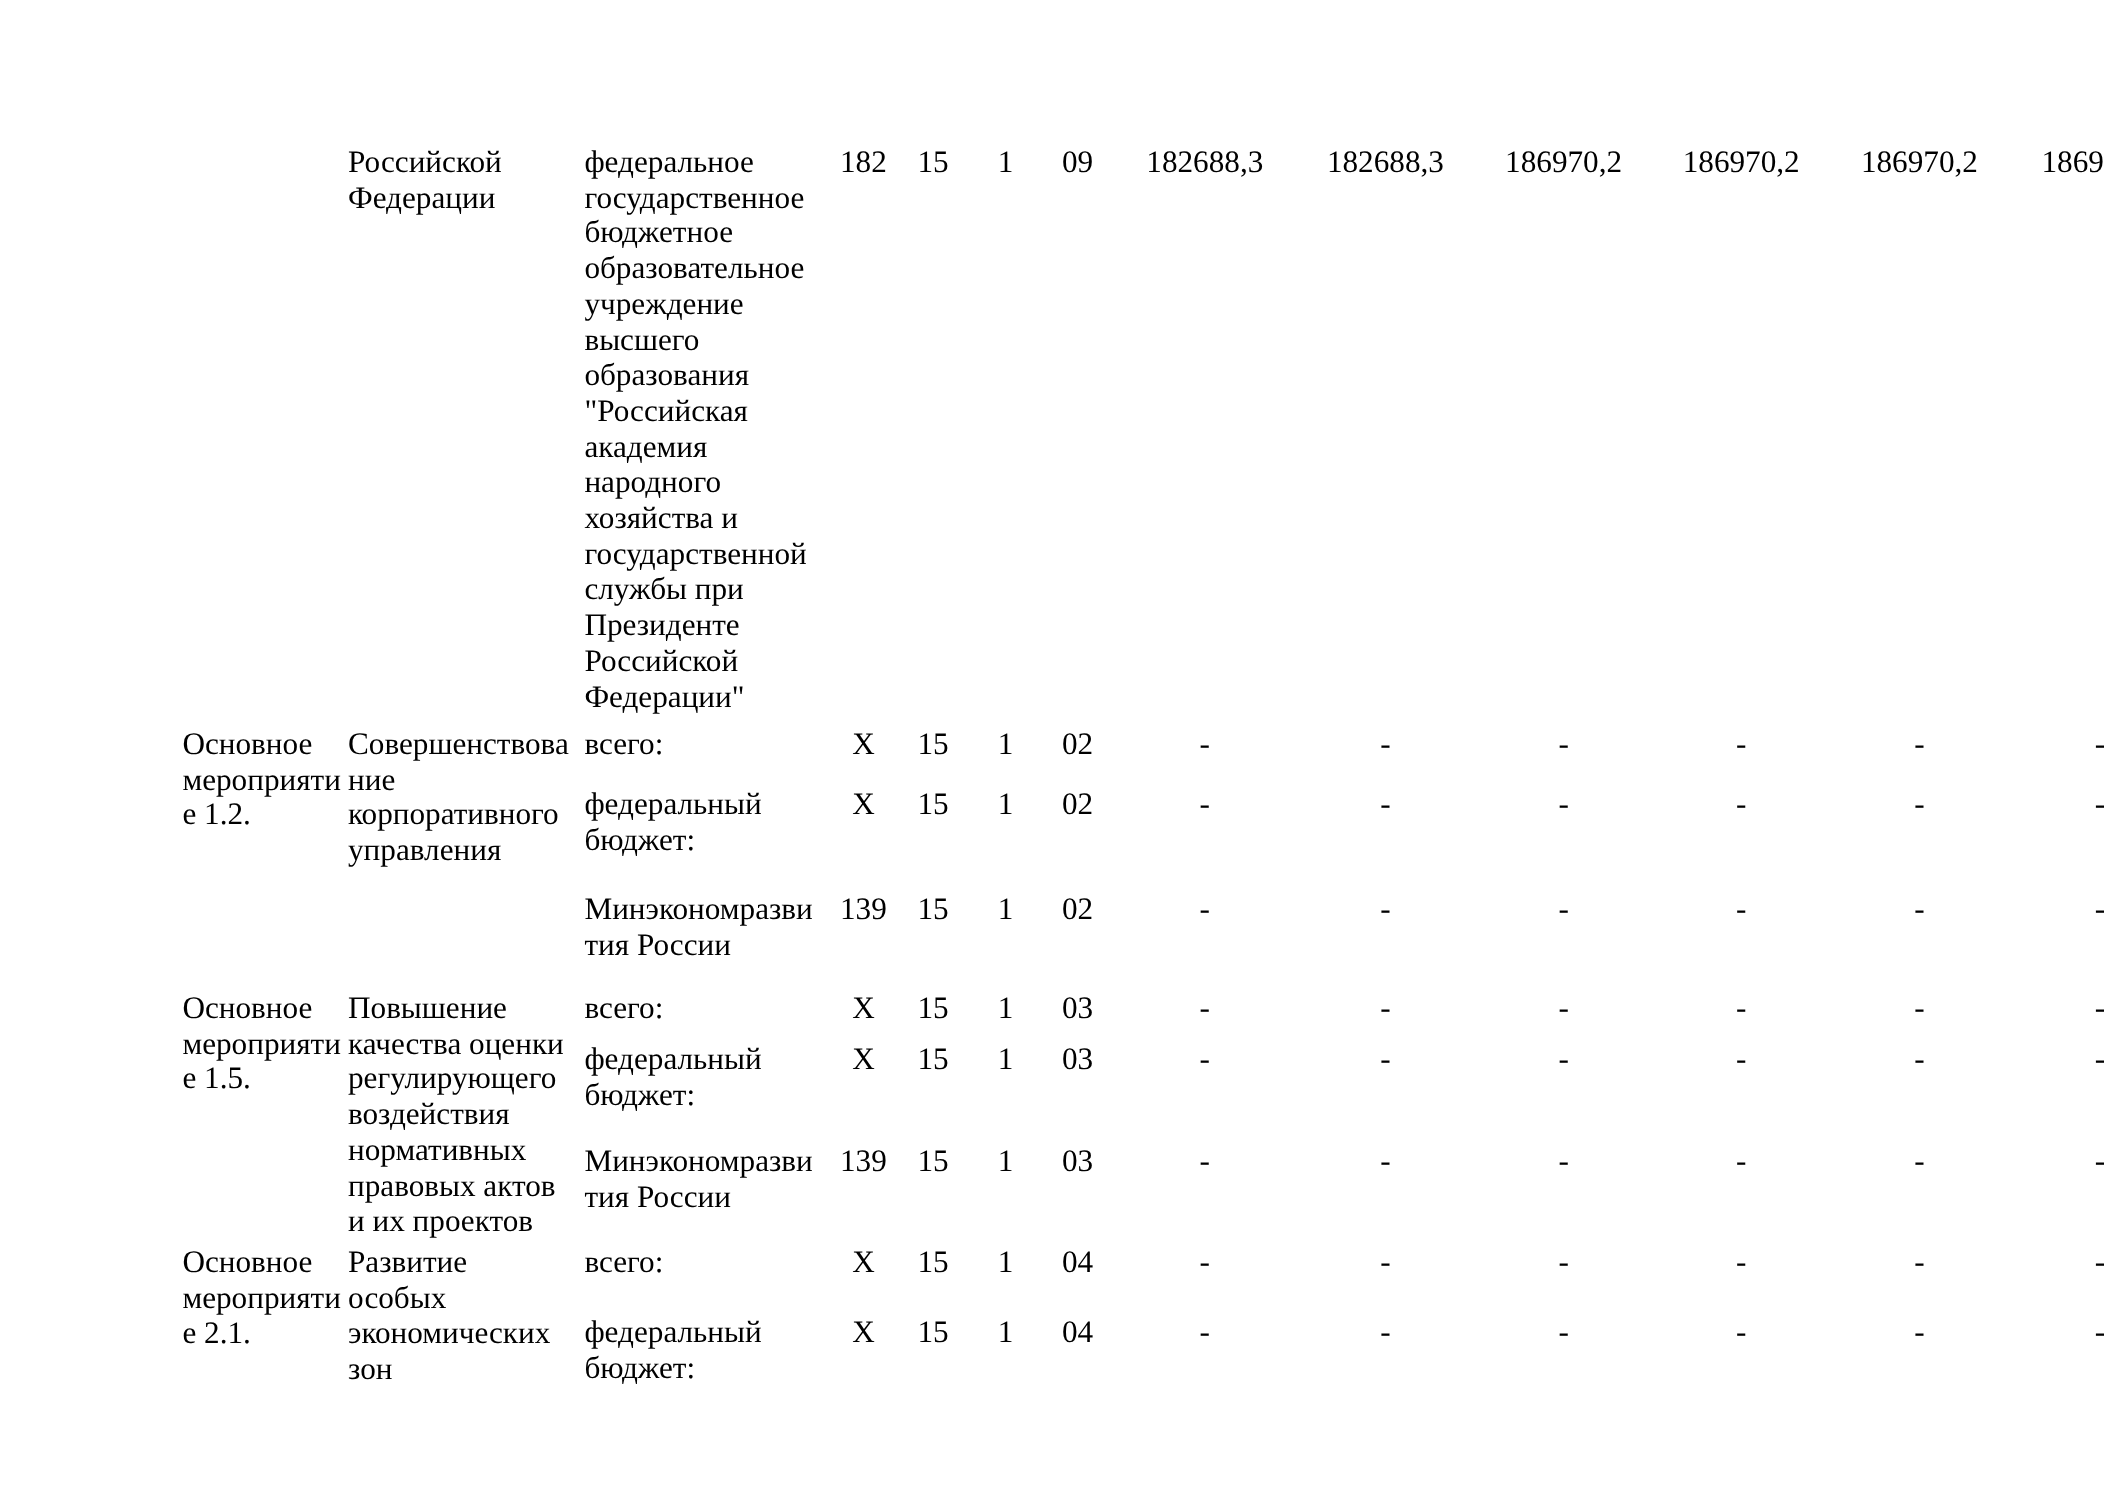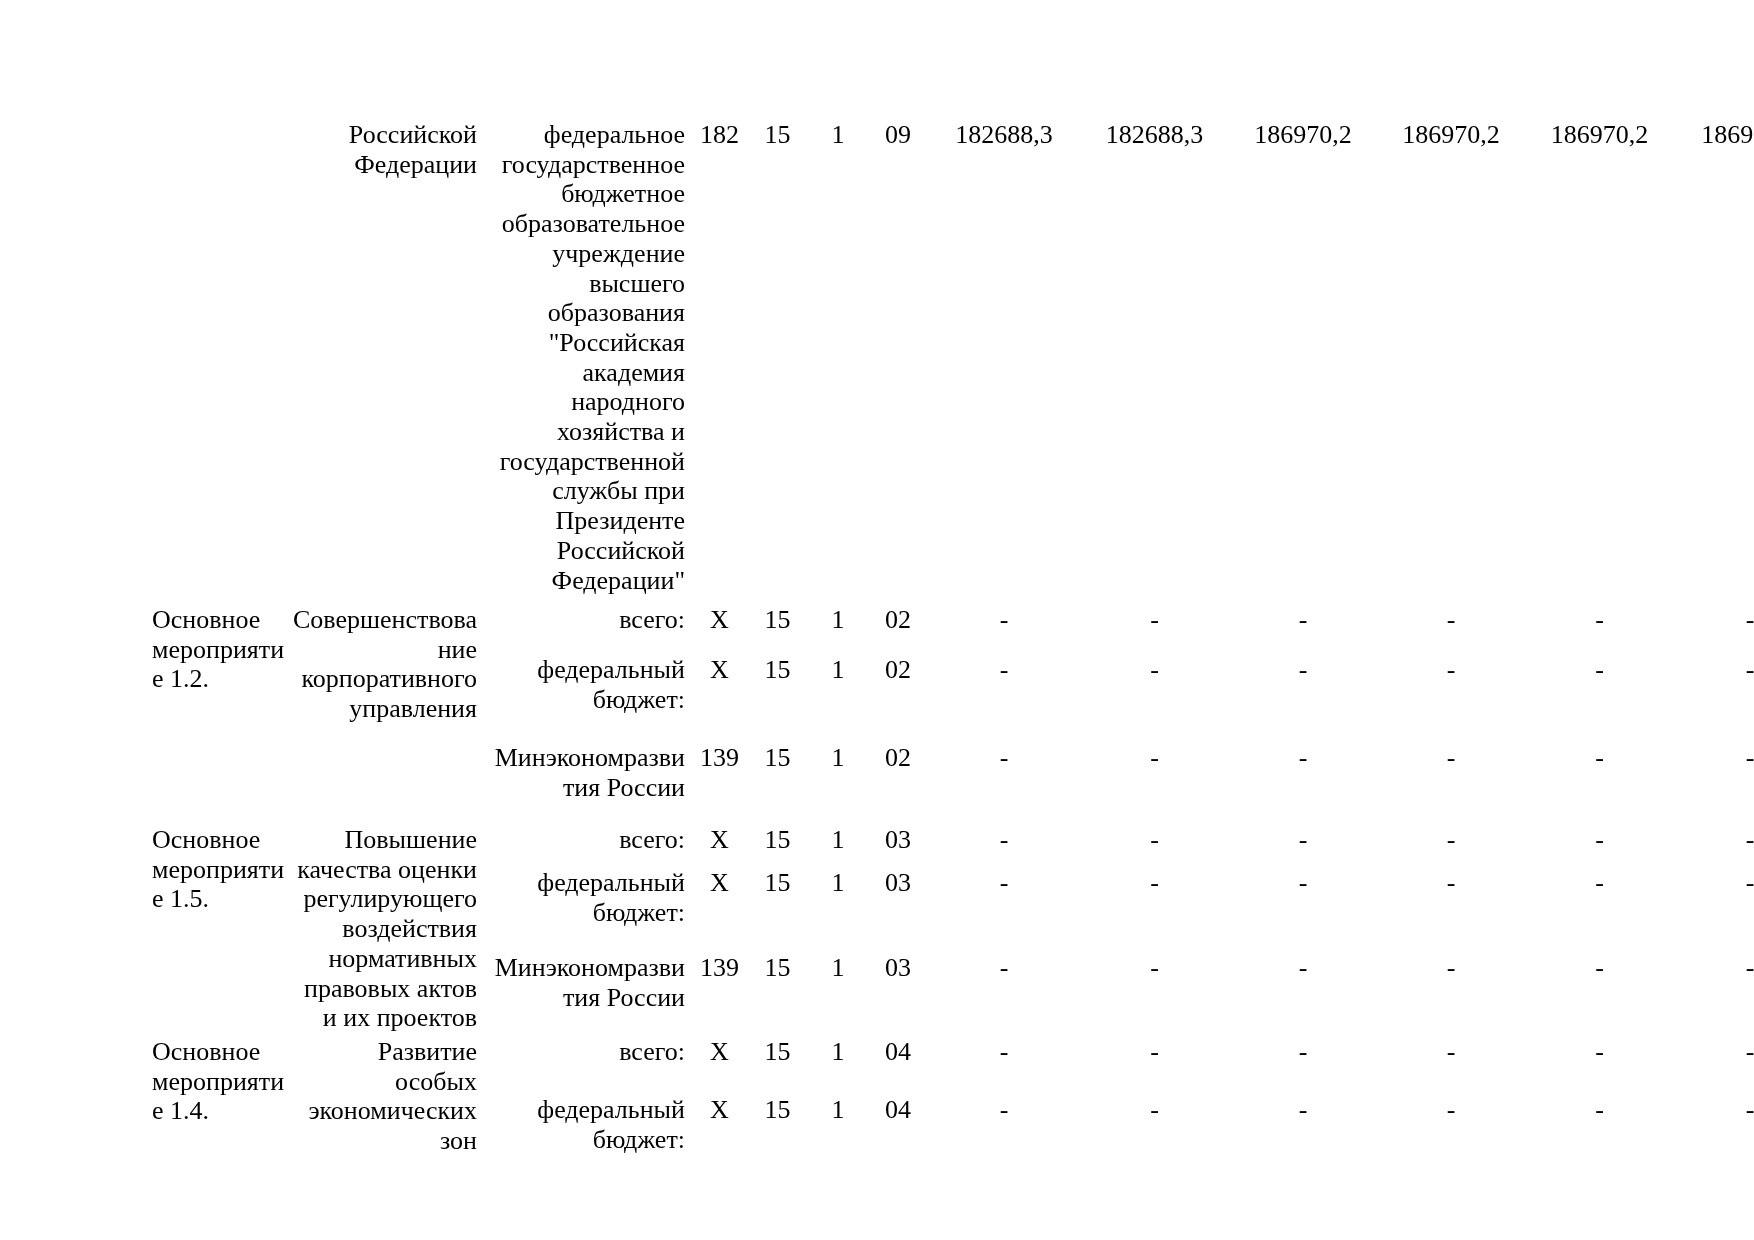--- a/index.html
+++ b/index.html
@@ -10,22 +10,22 @@
     font-size:26px;line-height:29.7px;
   }
   table.budget{
     position:absolute;left:152px;top:120px;width:1674px;
     table-layout:fixed;border-collapse:collapse;border:none;
   }
   td{
     vertical-align:top;padding:0;border:none;
     overflow-wrap:break-word;word-wrap:break-word;
   }
-  td.c2{padding-right:10px;text-align:right;}
-  td.c3{padding-right:7px;text-align:right;}
+  td.c2{padding-right:10px;}
+  td.c3{padding-right:7px;}
   td.num{text-align:center;padding-right:0;}
   
   col.w1{width:138px}col.w2{width:197px}col.w3{width:205px}
   col.w4{width:55px}col.w5{width:61px}col.w6{width:60px}col.w7{width:60px}
   col.w8{width:152px}col.w9{width:149px}col.w10{width:148px}
   col.w11{width:148px}col.w12{width:149px}col.w13{width:152px}
   
   tr.r0{height:485px}
   tr.r1{height:50px}
   tr.r2{height:88px}
@@ -147,21 +147,21 @@
         <td class="c6 num">1</td>
         <td class="c7 num">03</td>
         <td class="c8 num">-</td>
         <td class="c9 num">-</td>
         <td class="c10 num">-</td>
         <td class="c11 num">-</td>
         <td class="c12 num">-</td>
         <td class="c13 num">-</td>
       </tr>
       <tr class="r7">
-        <td rowspan="2" class="c1">Основное мероприятие 1.4.</td>
+        <td rowspan="2" class="c1">Основное мероприятие 2.1.</td>
         <td rowspan="2" class="c2">Развитие особых экономических зон</td>
         <td class="c3">всего:</td>
         <td class="c4 num">X</td>
         <td class="c5 num">15</td>
         <td class="c6 num">1</td>
         <td class="c7 num">04</td>
         <td class="c8 num">-</td>
         <td class="c9 num">-</td>
         <td class="c10 num">-</td>
         <td class="c11 num">-</td>

